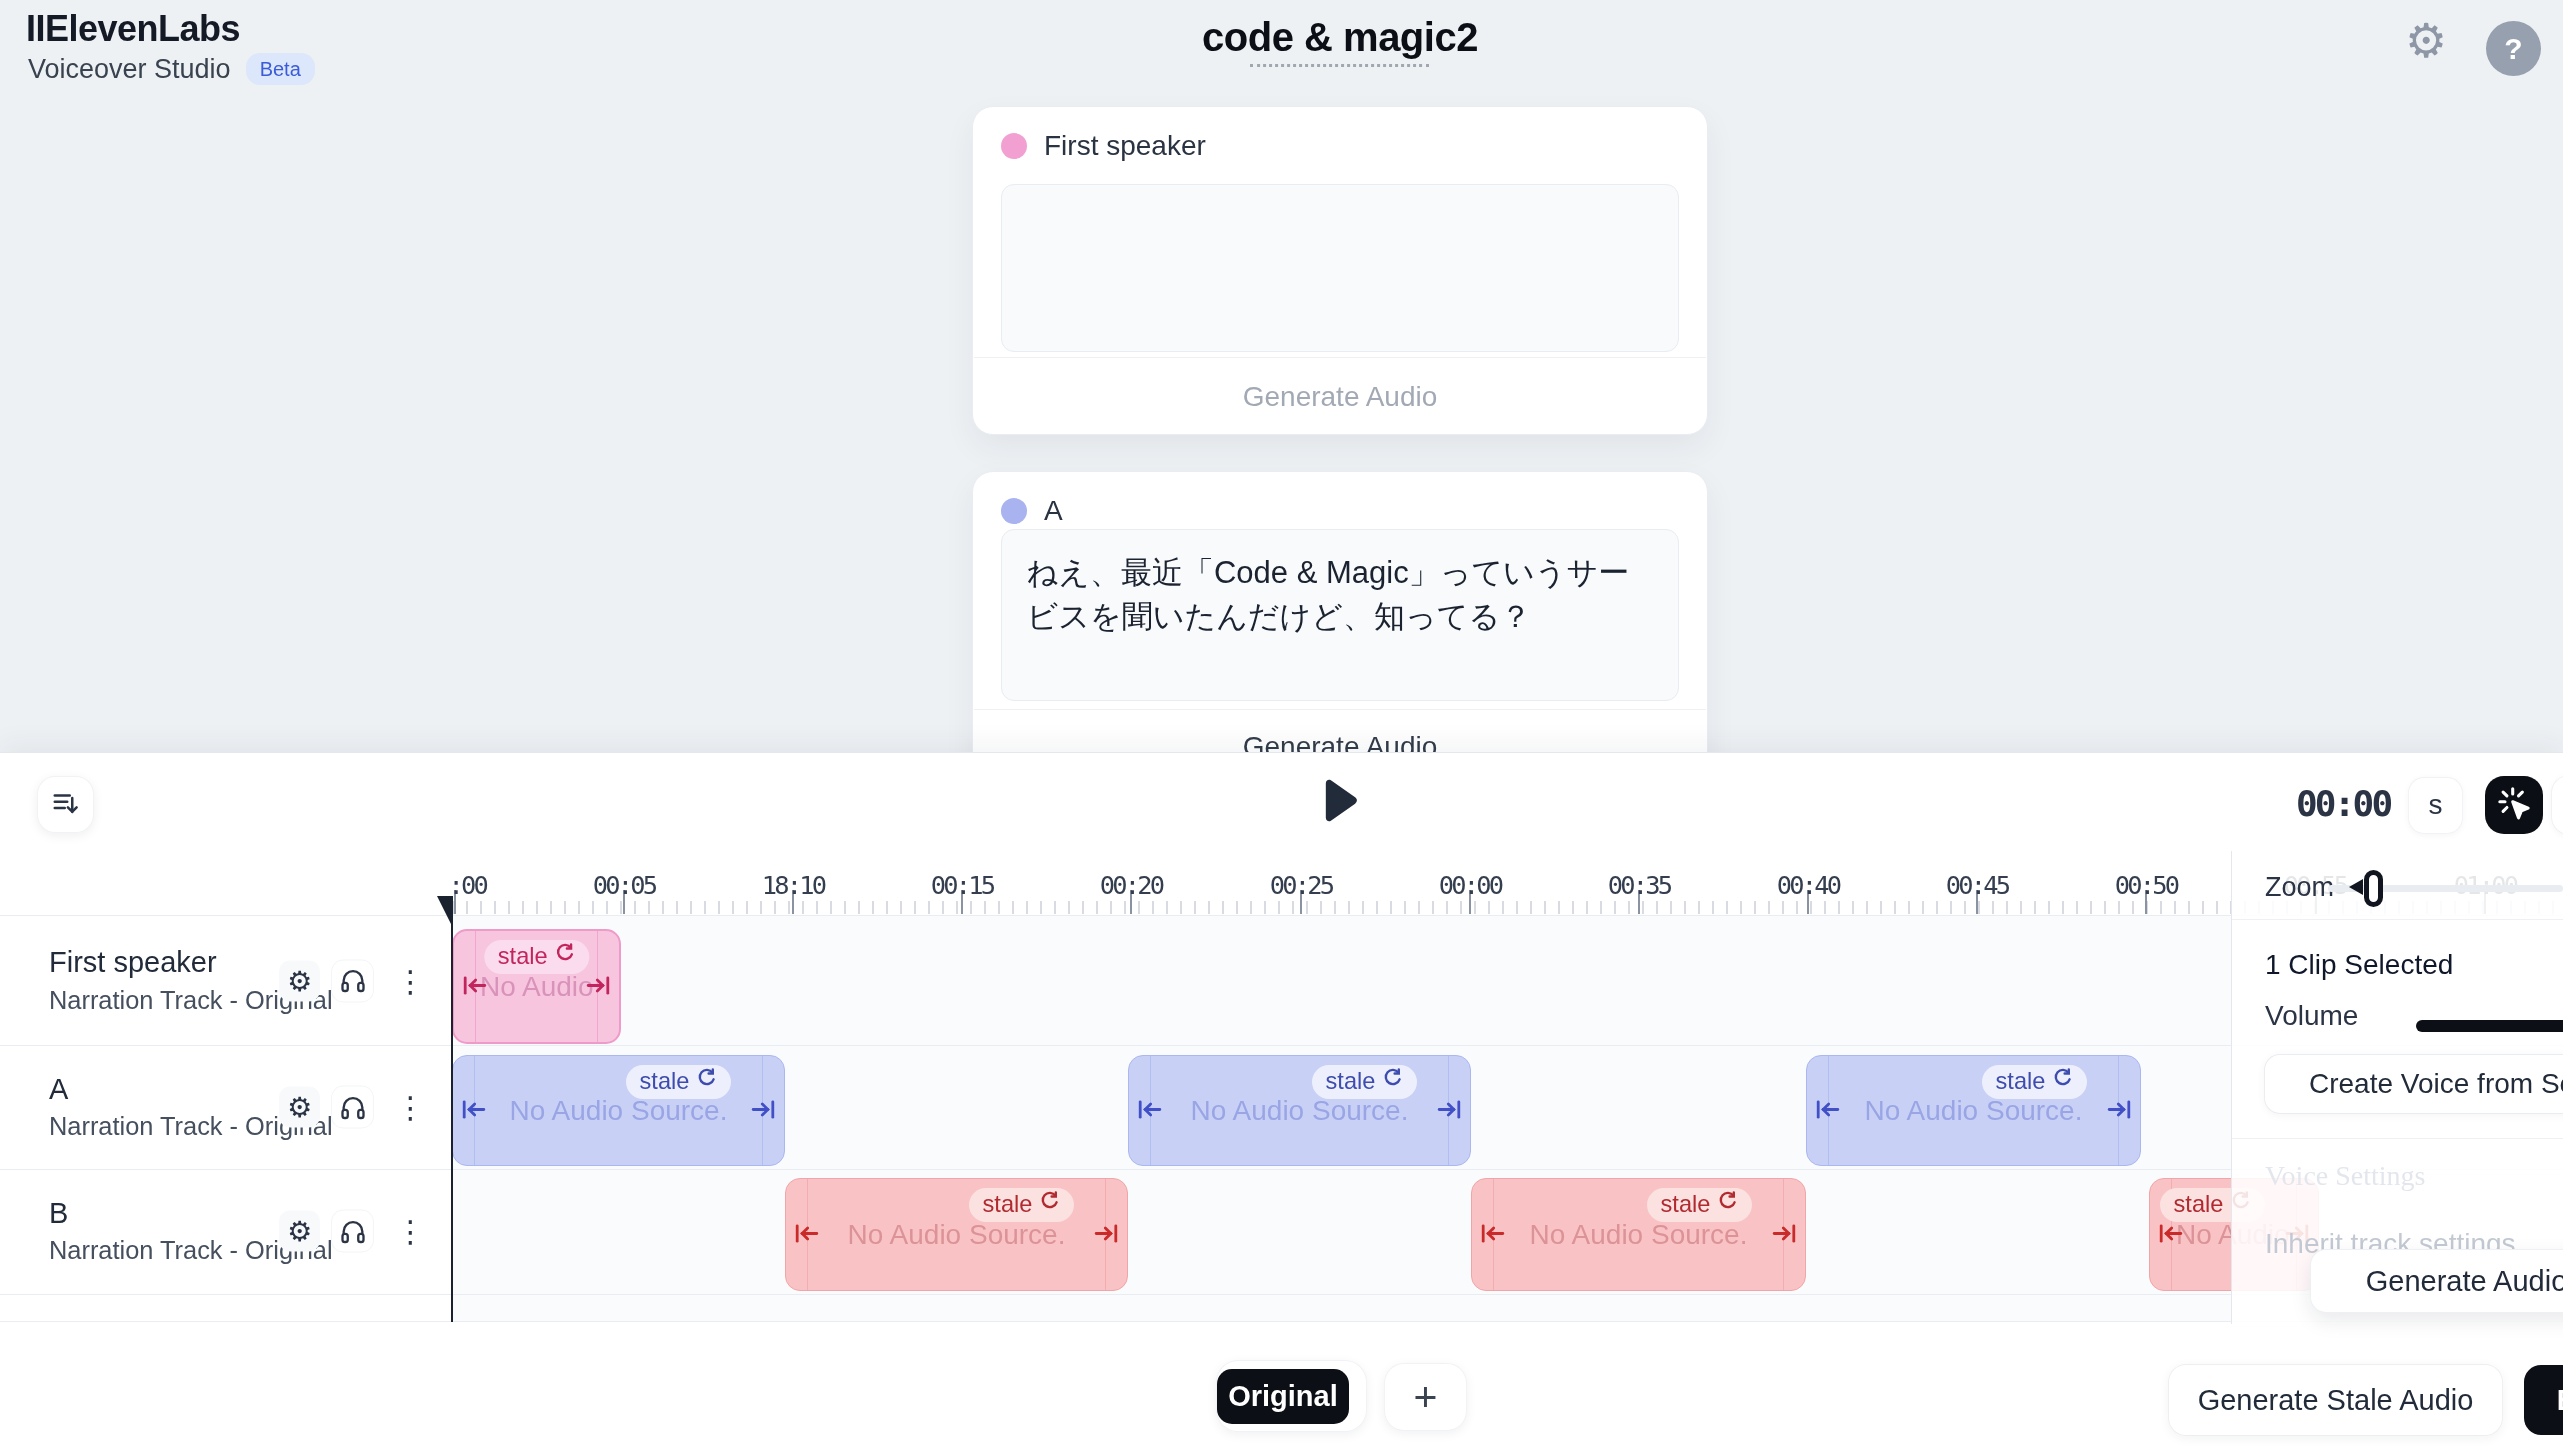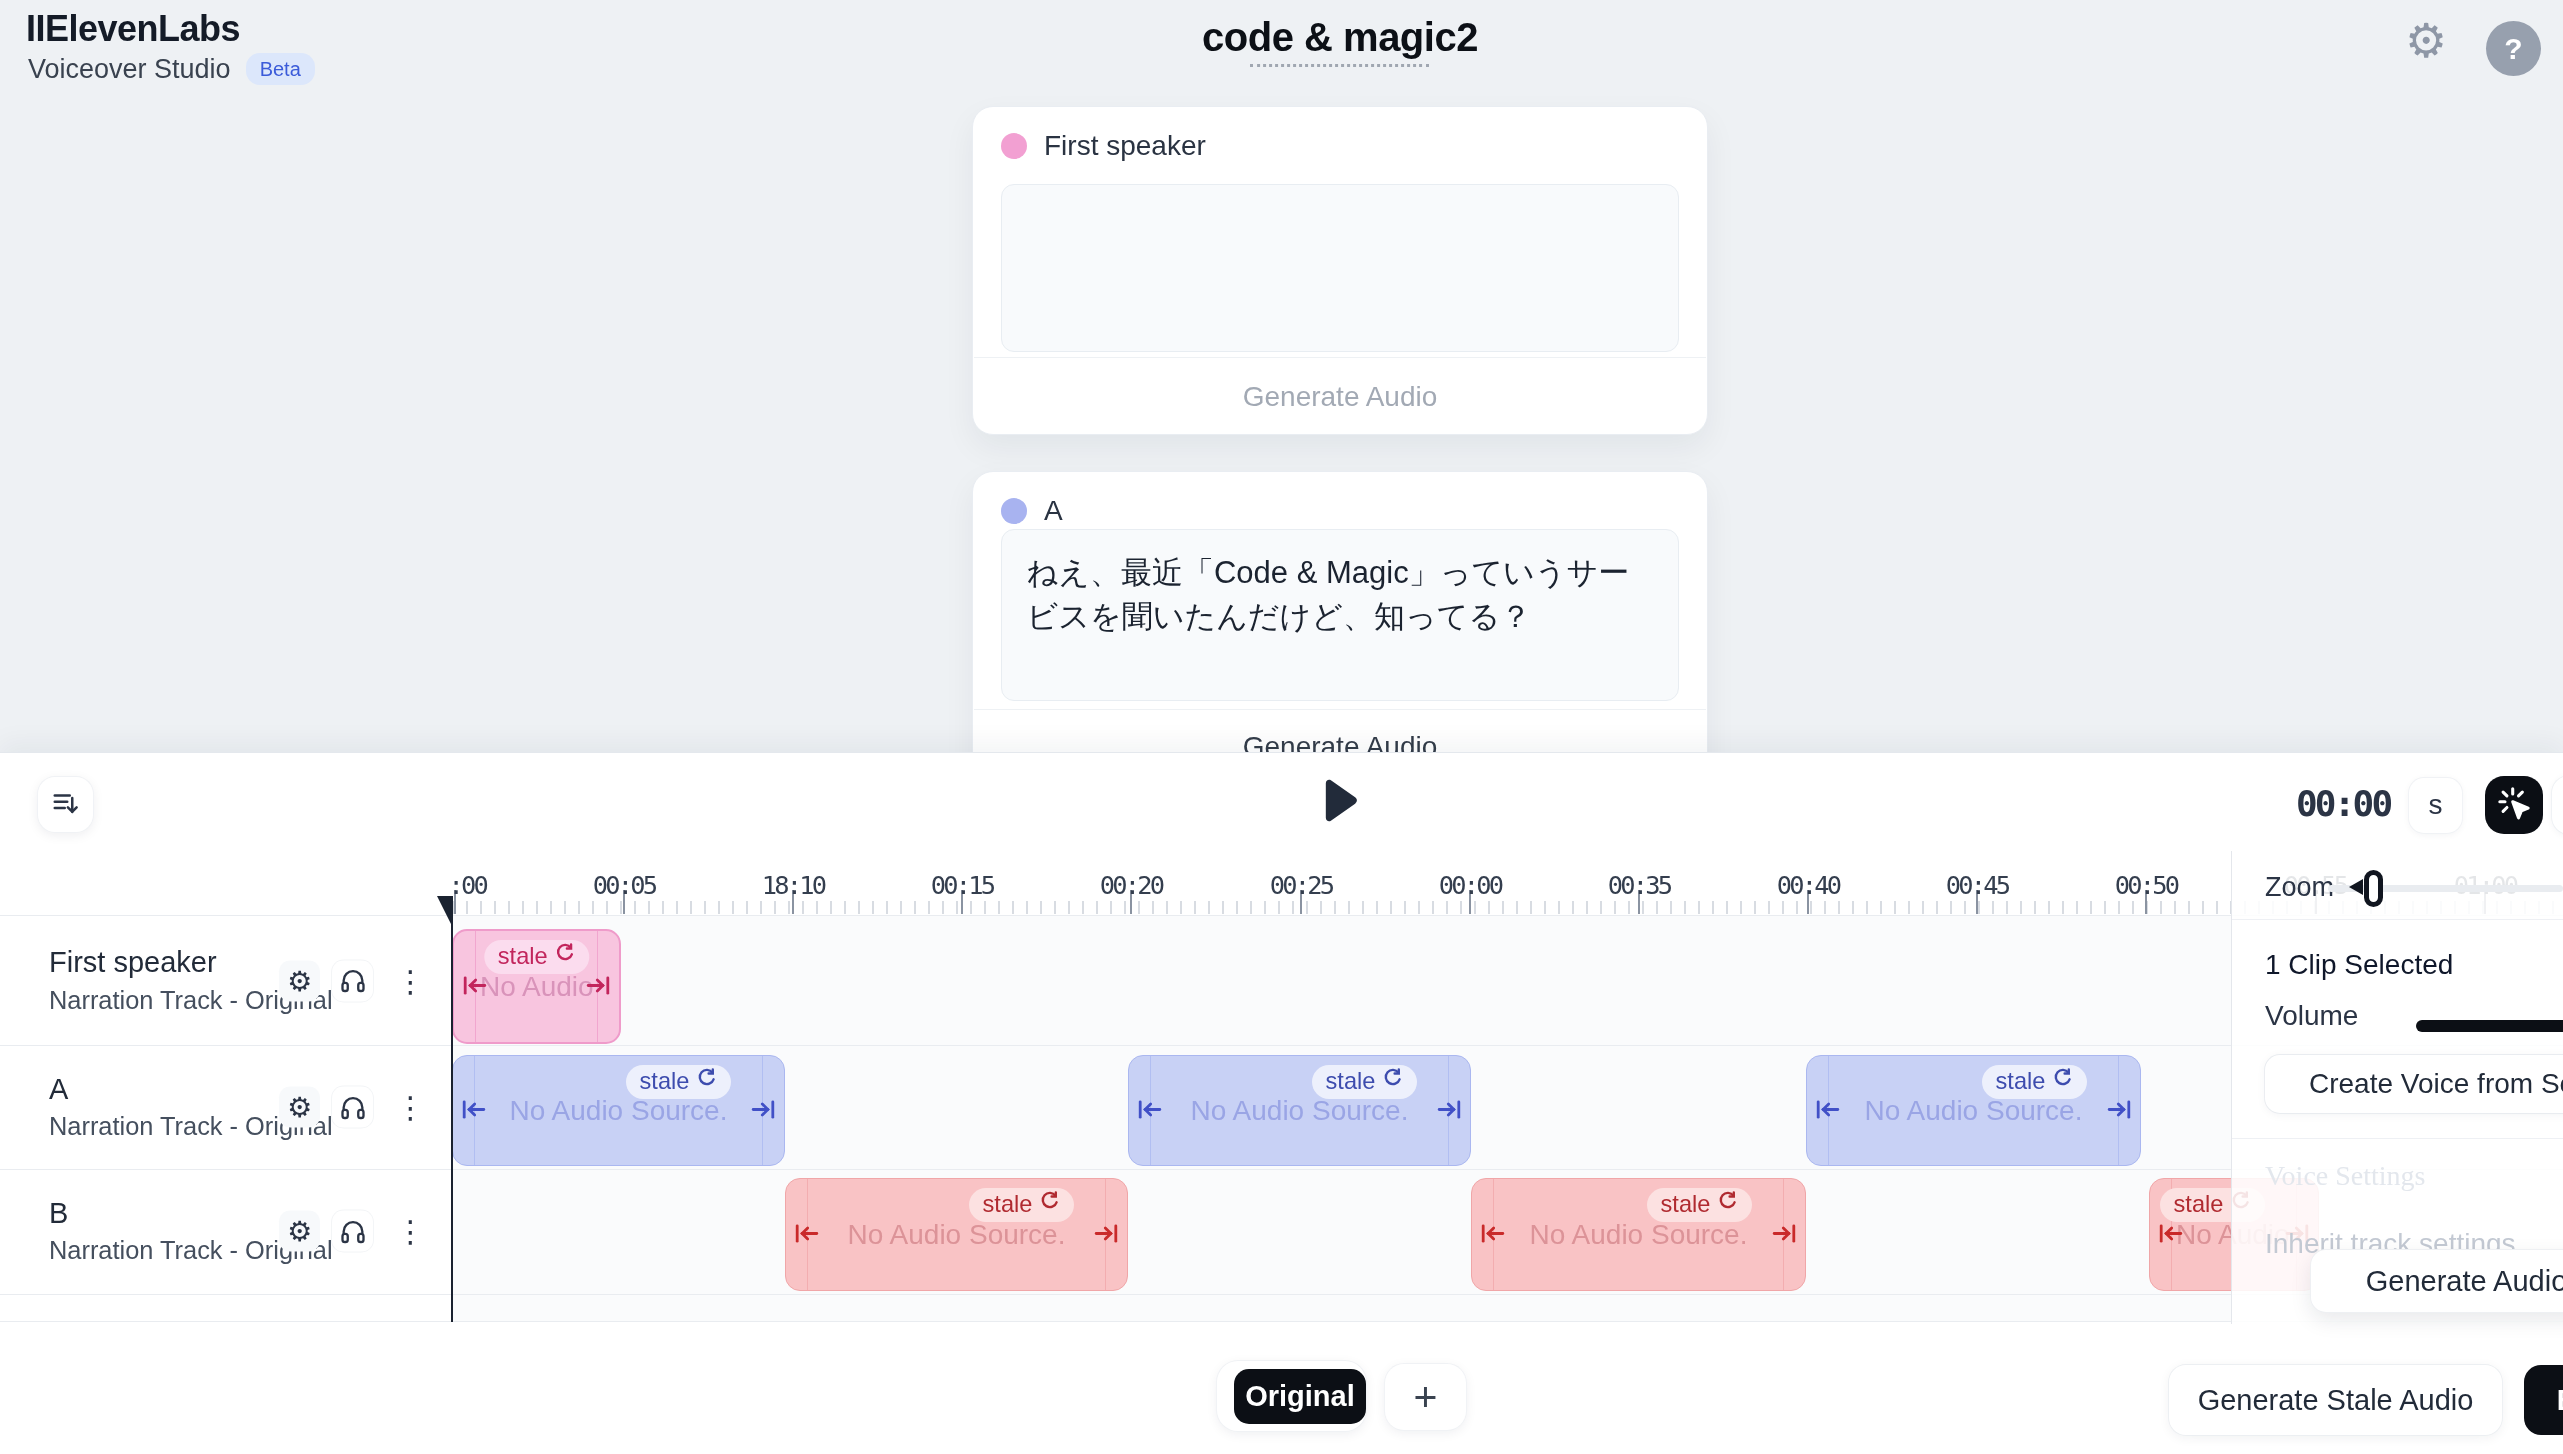--- a/index.html
+++ b/index.html
@@ -119,21 +119,21 @@
     display:flex; align-items:center; padding-left:44px; font-size:28px; color:#222b39; }
   .insp-voice-settings { left:33px; top:309px; font-size:28px; color:#e3e7ed;font-family:Liberation Serif, serif; }
   .insp-inherit { left:33px; top:377px; font-size:28px; color:#c3c9d3; }
   .btn-generate-audio { left:79px; top:399px; width:311px; height:62px; border-radius:15px; background:#fff;
     box-shadow:0 0 0 0.9px #eef0f3, 0 7.5px 21px rgba(20,30,50,0.10);
     display:flex; align-items:center; justify-content:center; font-size:29px; color:#222b39; }
 
   
   .version-wrap { left:1217px; top:608px; width:149px; height:70px; border-radius:21px; background:#fff;
     box-shadow:0 0 0 0.9px #f0f2f5, 0 2.8px 11.3px rgba(20,30,50,0.07);
-    display:flex; align-items:center; justify-content:flex-end; }
+    display:flex; align-items:center; justify-content:flex-start; }
   .version-pill { width:132px; height:55px; border-radius:15px; background:#0c0f15; color:#fff;
     display:flex; align-items:center; justify-content:center; font-size:29px; font-weight:600; }
   .btn-add { left:1385px; top:611px; width:81px; height:66px; border-radius:19px; background:#fff;
     box-shadow:0 0 0 0.9px #f0f2f5, 0 2.8px 11.3px rgba(20,30,50,0.07);
     display:flex; align-items:center; justify-content:center; font-size:41px; font-weight:300; color:#3a4350; }
   .btn-gen-stale { left:2169px; top:612px; width:333px; height:70px; border-radius:17px; background:#fff;
     box-shadow:0 0 0 0.9px #eceff2, 0 2.8px 11.3px rgba(20,30,50,0.06);
     display:flex; align-items:center; justify-content:center; font-size:29px; color:#222b39; }
   .btn-export { left:2524px; top:612px; width:85px; height:70px; border-radius:17px; background:#0c0f15;
     color:#fff; display:flex; align-items:center; justify-content:center; font-size:29px; font-weight:600; }

